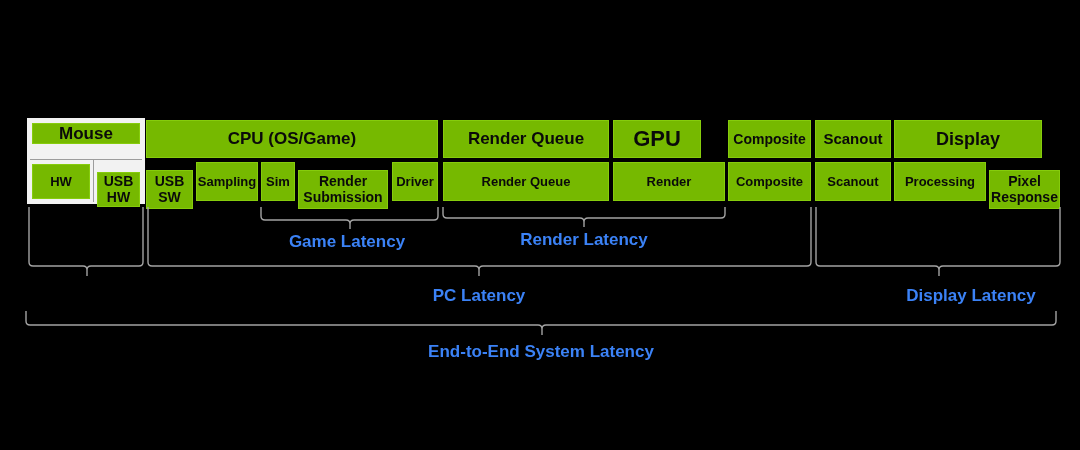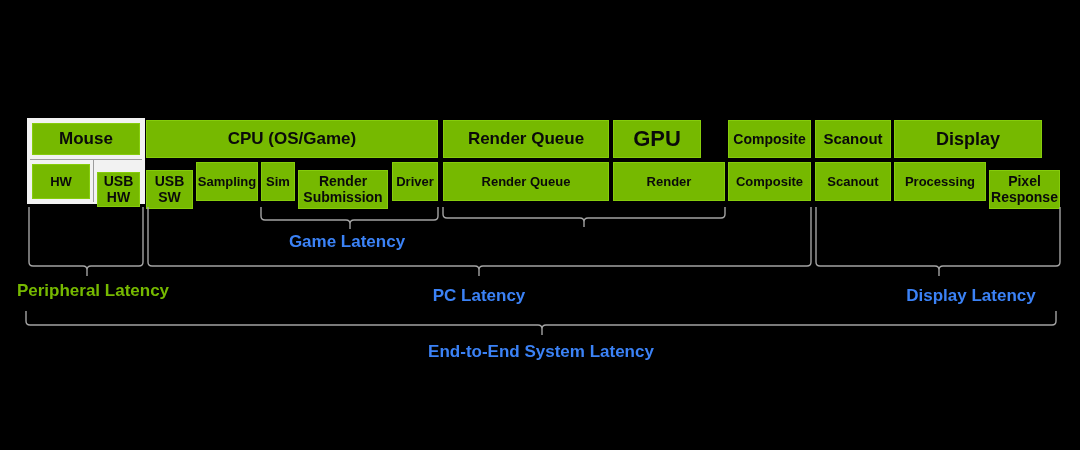--- a/index.html
+++ b/index.html
@@ -27,21 +27,21 @@
   </style>
 </head>
 <body>
 
 <div id="stage">
 
   <div class="frame" style="left:27px;top:118px;width:118px;height:86px;"></div>
   <div class="frame-line" style="left:30px;top:159px;width:112px;height:1px;"></div>
   <div class="frame-line" style="left:93px;top:160px;width:1px;height:42px;"></div>
 
-  <div class="box r1" style="left:32px;top:123px;width:108px;height:32px;">Mouse</div>
+  <div class="box r1" style="left:32px;top:123px;width:108px;height:21px;">Mouse</div>
   <div class="box r1" style="left:146px;width:292px;">CPU (OS/Game)</div>
   <div class="box r1" style="left:443px;width:166px;">Render Queue</div>
   <div class="box r1" style="left:613px;width:88px;font-size:22px;">GPU</div>
   <div class="box r1 sm" style="left:728px;width:83px;">Composite</div>
   <div class="box r1" style="left:815px;width:76px;font-size:15px;">Scanout</div>
   <div class="box r1" style="left:894px;width:148px;font-size:18px;">Display</div>
 
   <div class="box r2" style="left:32px;top:164px;width:58px;height:35px;">HW</div>
   <div class="box r2 two" style="left:97px;top:164px;width:43px;height:35px;">USB
 HW</div>
@@ -62,18 +62,18 @@
 
   <svg class="brackets" width="1080" height="450">
     <path d="M29,207 L29,262 Q29,266 33,266 L83,266 Q87,266 87,270 L87,276 M87,270 Q87,266 91,266 L139,266 Q143,266 143,262 L143,207"></path>
     <path d="M261,207 L261,216 Q261,220 265,220 L346,220 Q350,220 350,224 L350,229 M350,224 Q350,220 354,220 L434,220 Q438,220 438,216 L438,207"></path>
     <path d="M443,207 L443,214 Q443,218 447,218 L580,218 Q584,218 584,222 L584,227 M584,222 Q584,218 588,218 L721,218 Q725,218 725,214 L725,207"></path>
     <path d="M148,207 L148,262 Q148,266 152,266 L475,266 Q479,266 479,270 L479,276 M479,270 Q479,266 483,266 L807,266 Q811,266 811,262 L811,207"></path>
     <path d="M816,207 L816,262 Q816,266 820,266 L935,266 Q939,266 939,270 L939,276 M939,270 Q939,266 943,266 L1056,266 Q1060,266 1060,262 L1060,207"></path>
     <path d="M26,311 L26,321 Q26,325 30,325 L538,325 Q542,325 542,329 L542,335 M542,329 Q542,325 546,325 L1052,325 Q1056,325 1056,321 L1056,311"></path>
   </svg>
 
-  <div class="lbl accent" style="left:93px;top:291px;">Peripheral Latency</div>
   <div class="lbl" style="left:347px;top:242px;">Game Latency</div>
+  <div class="lbl" style="left:584px;top:240px;">Render Latency</div>
   <div class="lbl" style="left:479px;top:296px;">PC Latency</div>
   <div class="lbl" style="left:938px;top:296px;margin-left:33px;">Display Latency</div>
   <div class="lbl" style="left:541px;top:352px;">End-to-End System Latency</div>
 </div>
 
 </body></html>

